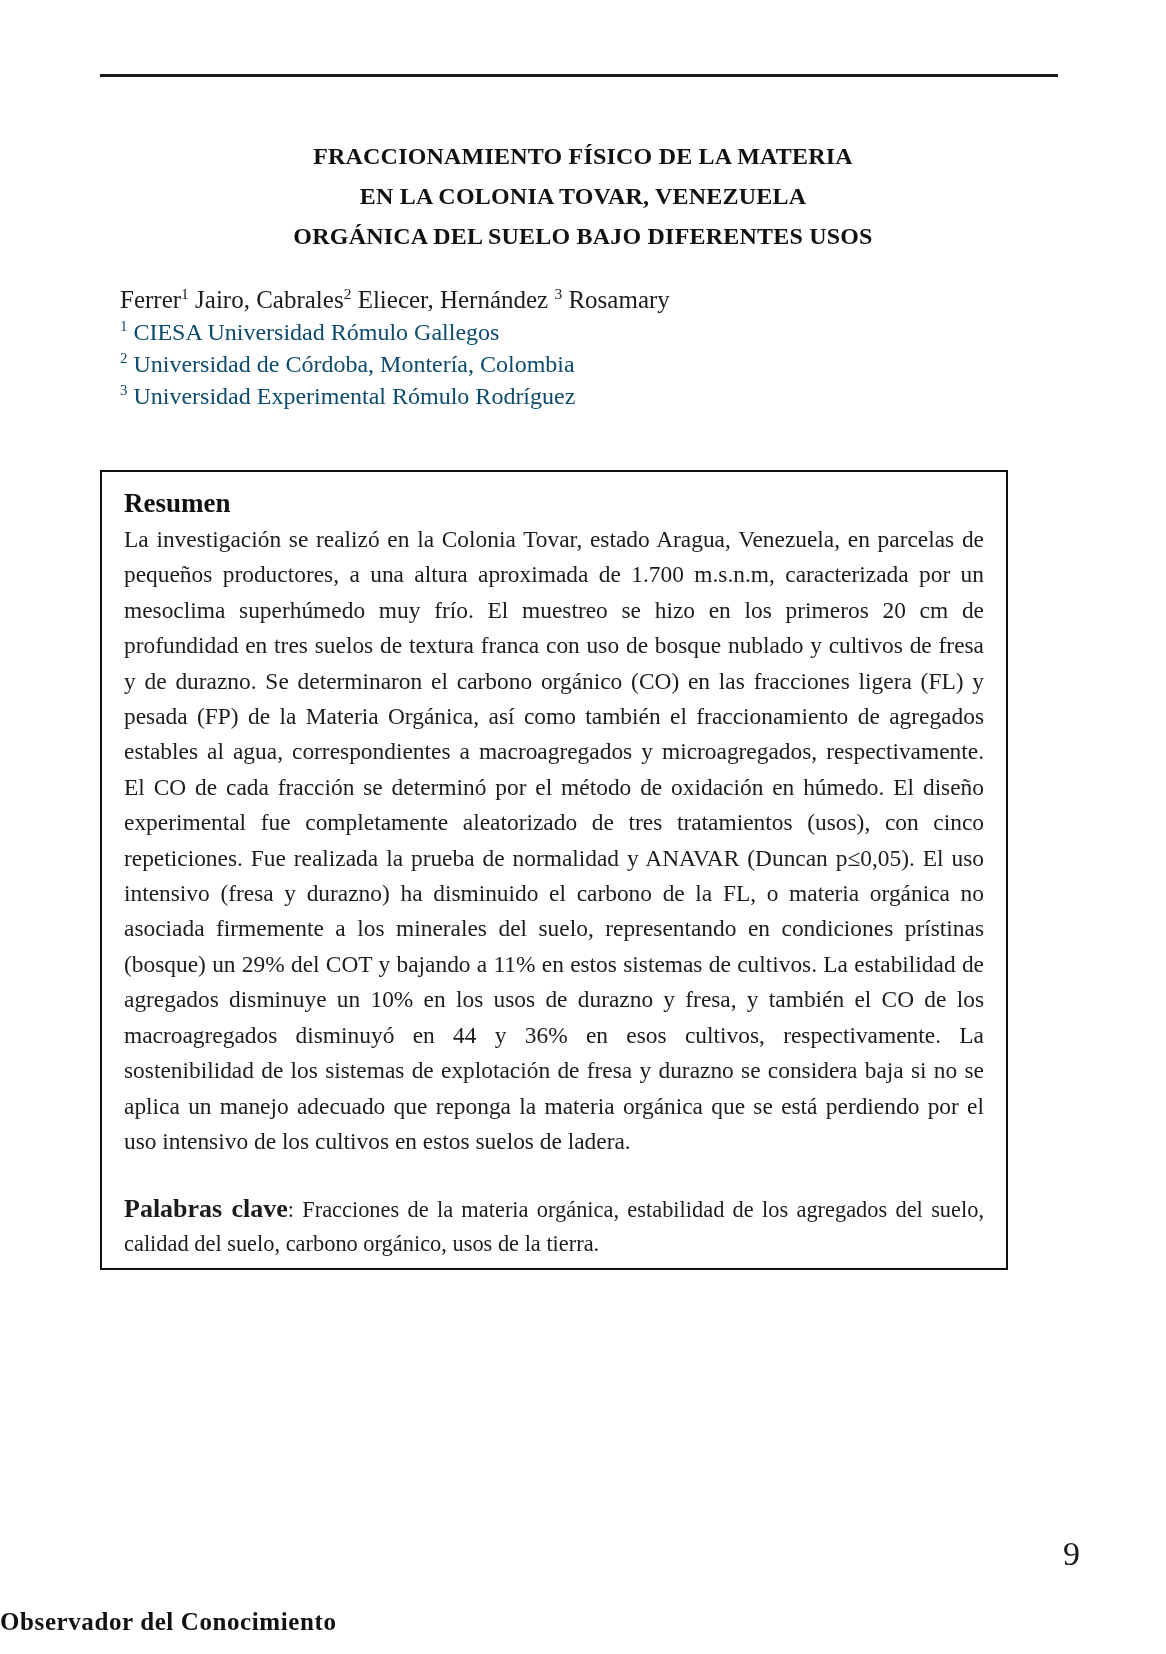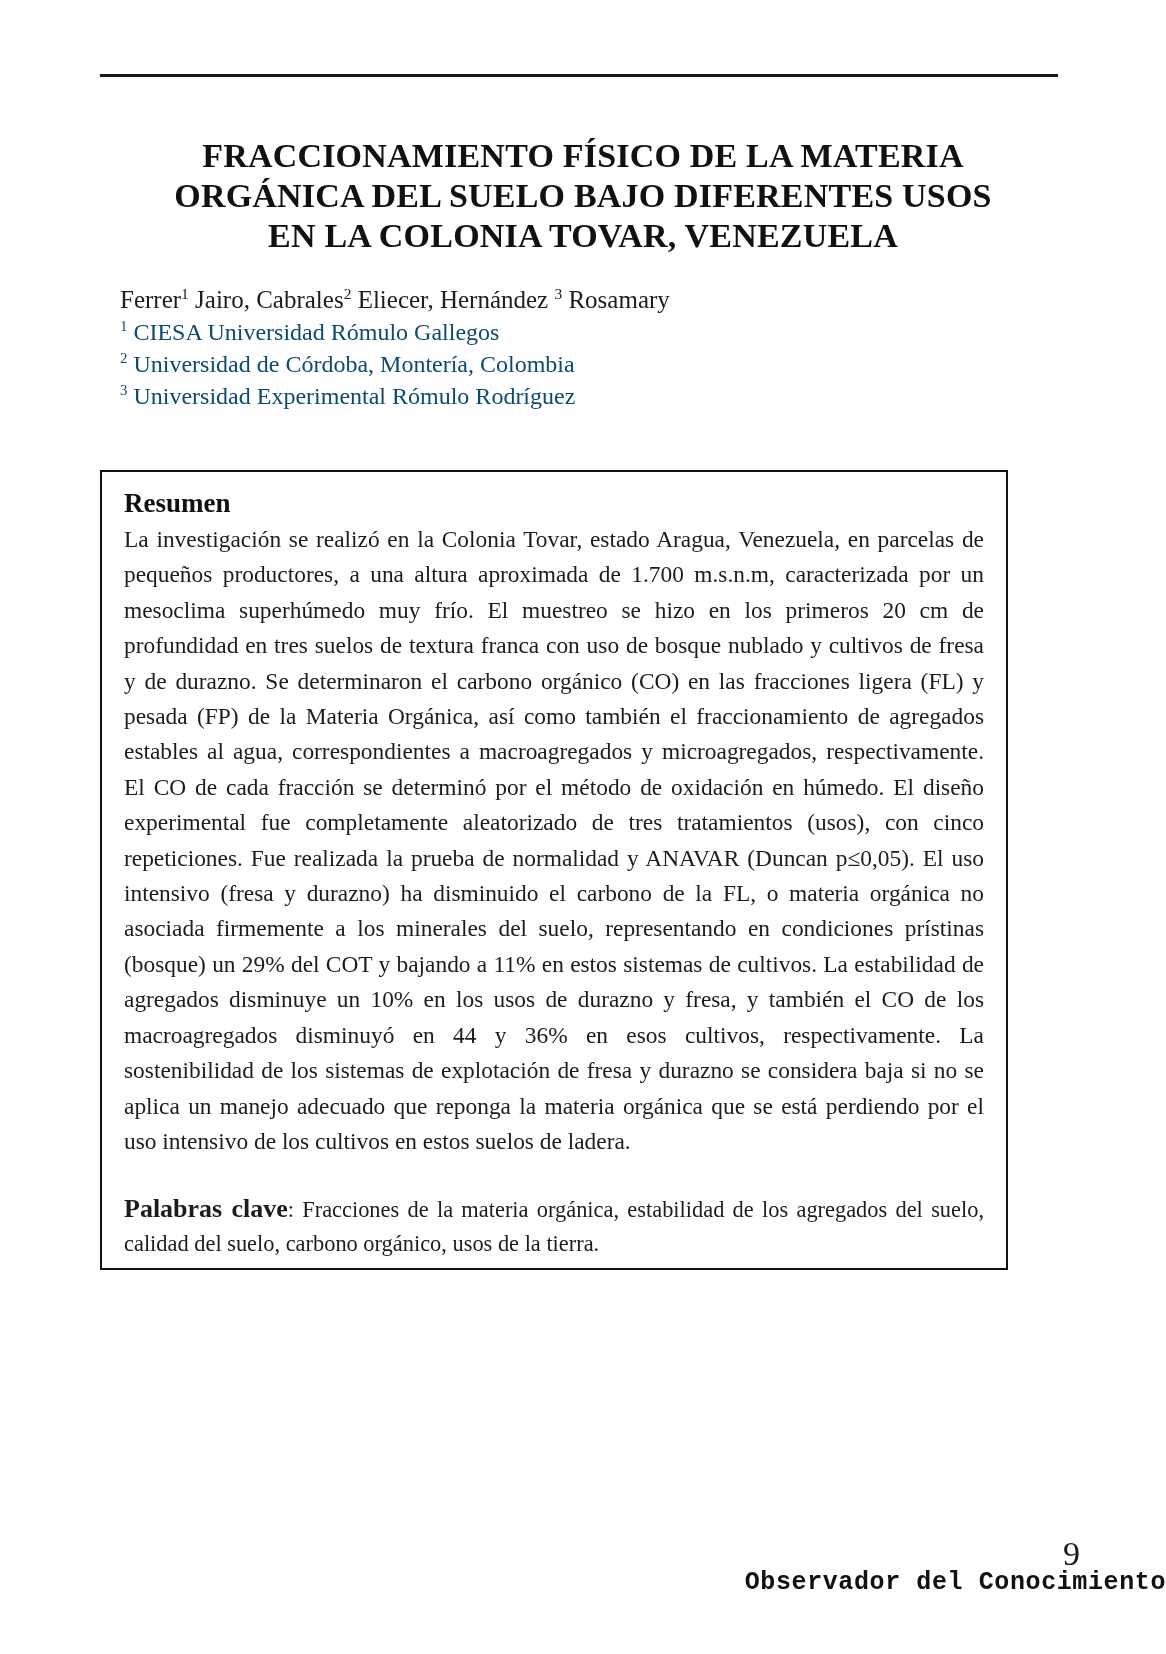--- a/index.html
+++ b/index.html
@@ -31,21 +31,21 @@
   .title-block {
     position: absolute;
     left: 120px;
     top: 136px;
     width: 926px;
     text-align: center;
   }
   .title-line {
     font-family: "Liberation Serif", "DejaVu Serif", serif;
     font-weight: bold;
-    font-size: 34px;
+    font-size: 24px;
     line-height: 40px;
     letter-spacing: 0.2px;
     color: #111111;
     white-space: nowrap;
   }
 
   
   .authors-block {
     position: absolute;
     left: 120px;
@@ -110,24 +110,24 @@
   }
   .keywords .kw-label {
     font-weight: bold;
     font-size: 26px;
   }
 
   
   .footer-title {
     position: absolute;
     left: 0;
-    top: 1568px;
+    top: 1608px;
     width: 1166px;
-    text-align: right;
-    font-family: Liberation Mono, monospace;
+    text-align: left;
+    font-family: Liberation Serif, serif;
     font-weight: bold;
     font-size: 25px;
     letter-spacing: 0.6px;
     color: #111111;
   }
   .page-number {
     position: absolute;
     right: 86px;
     top: 1535px;
     font-family: "Liberation Serif", "DejaVu Serif", serif;
@@ -137,22 +137,22 @@
 </style>
 </head>
 <body>
 
 <div class="page">
 
   <div class="top-rule"></div>
 
   <div class="title-block">
     <div class="title-line">FRACCIONAMIENTO FÍSICO DE LA MATERIA</div>
+    <div class="title-line">EN LA COLONIA TOVAR, VENEZUELA</div>
     <div class="title-line">ORGÁNICA DEL SUELO BAJO DIFERENTES USOS</div>
-    <div class="title-line">EN LA COLONIA TOVAR, VENEZUELA</div>
   </div>
 
   <div class="authors-block">
     <div class="author-line"><span>Ferrer</span><sup>1</sup><span> Jairo,  Cabrales</span><sup>2</sup><span>  Eliecer, Hernández </span><sup>3</sup><span> Rosamary</span></div>
 
     <div class="affil-line"><sup>1</sup><span> CIESA Universidad Rómulo Gallegos</span></div>
 
     <div class="affil-line"><sup>2</sup><span> Universidad de Córdoba, Montería, Colombia</span></div>
 
     <div class="affil-line"><sup>3</sup><span> Universidad Experimental Rómulo Rodríguez</span></div>

